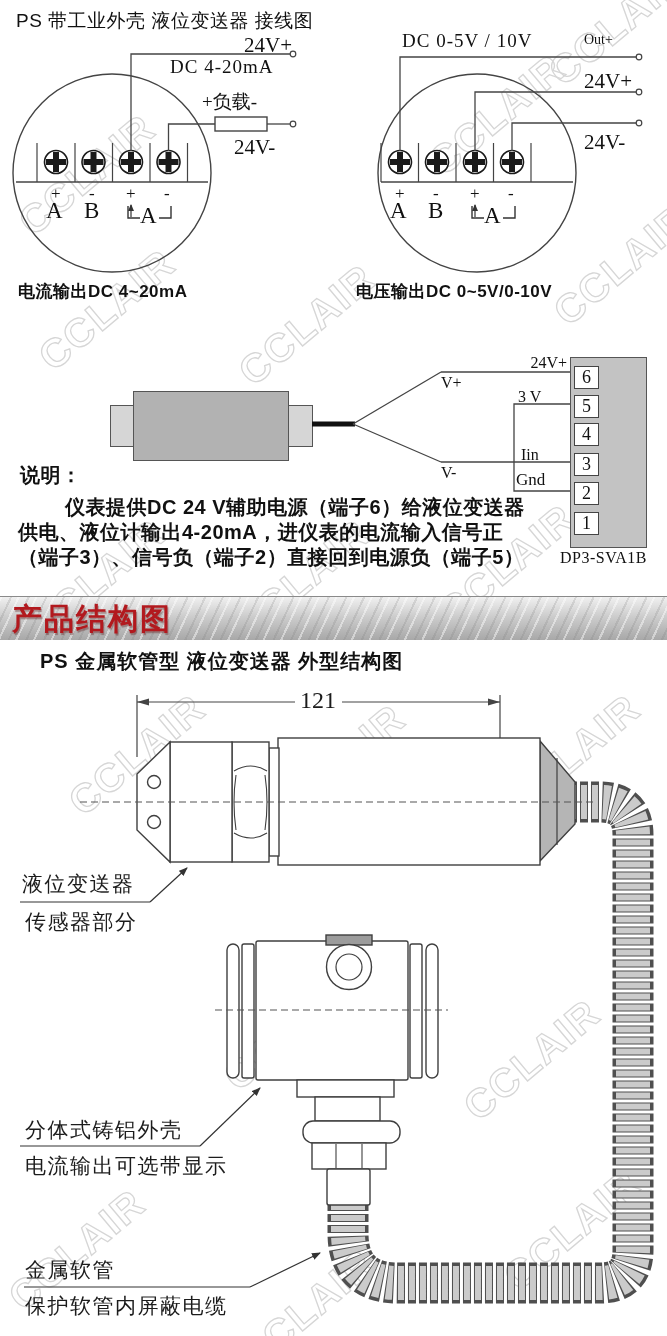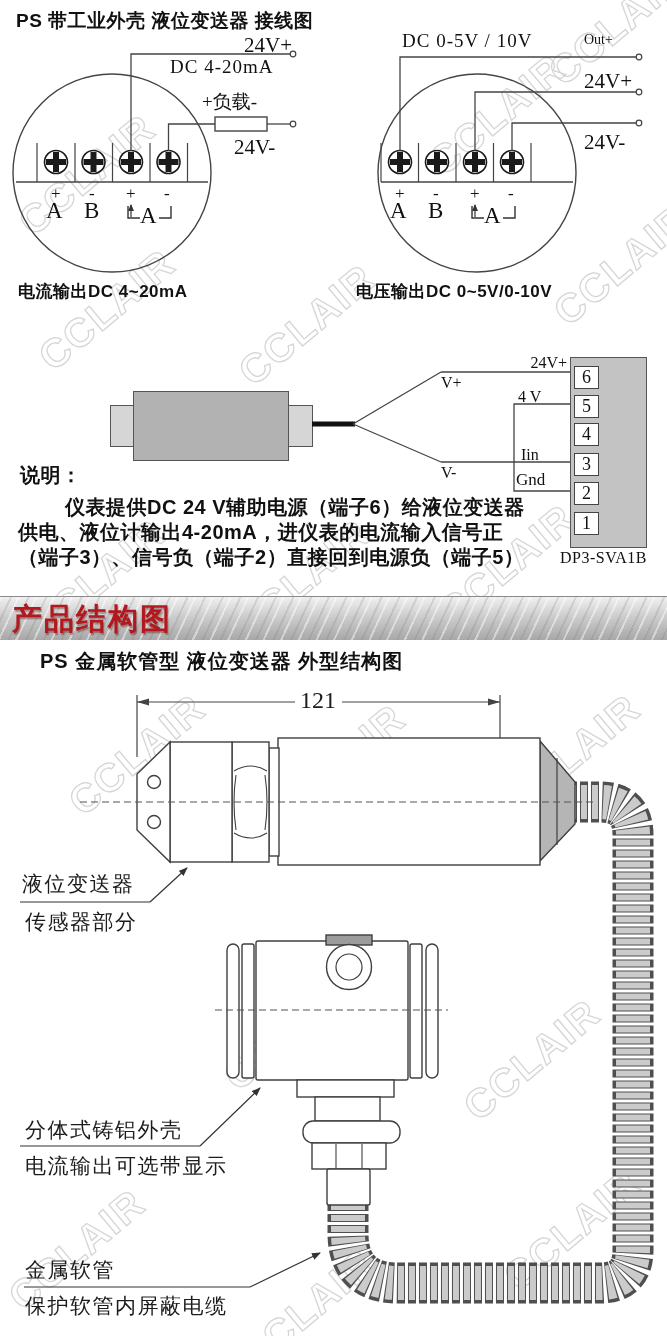--- a/index.html
+++ b/index.html
@@ -6,21 +6,21 @@
   html,body { background:#fff; }
   .page { position:relative; width:667px; height:1336px; background:#fff; overflow:hidden;
           font-family:"Liberation Sans","DejaVu Sans",sans-serif; color:#111; }
   .sf  { font-family:Liberation Serif, serif; }
   .wm  { position:absolute; font:bold 40px "Liberation Sans",sans-serif; letter-spacing:2px;
          color:transparent; -webkit-text-stroke:1.3px #d6d6d6; transform:rotate(-40deg);
          transform-origin:left top; pointer-events:none; white-space:nowrap; z-index:0; }
   svg.layer { position:absolute; left:0; z-index:2; }
   .txt { position:absolute; z-index:3; white-space:nowrap; line-height:1.15; }
   .cap { font-weight:bold; font-size:17px; letter-spacing:0.5px; }
-  .title { font-weight:bold; font-size:19px; letter-spacing:0.5px; }
+  .title { font-weight:normal; font-size:19px; letter-spacing:0.5px; }
   .note { font-weight:bold; font-size:20px; letter-spacing:0.5px; }
   .tlab { font-size:17px; }
   .alab { font-size:23px; }
   
   .cap-end { position:absolute; background:#d6d6d6; border:1px solid #555; z-index:2; }
   .tx-body { position:absolute; background:#b2b2b2; border:1px solid #555; z-index:2; }
   
   .tblock { position:absolute; left:570px; top:357px; width:77px; height:191px;
             background:#c3c3c3; border:1px solid #555; z-index:3; }
   .tsq { position:absolute; left:3px; width:25px; height:23px; background:#fff;
@@ -181,21 +181,21 @@
       <line x1="441" y1="372" x2="571" y2="372"></line>
       <line x1="353" y1="424" x2="441" y2="462"></line>
       <line x1="441" y1="462" x2="571" y2="462"></line>
       <polyline points="571,404 514,404 514,491 571,491"></polyline>
     </g>
   </svg>
 
   <div class="txt sf" style="left:441px;top:374px;font-size:16px">V+</div>
   <div class="txt sf" style="left:441px;top:464px;font-size:16px">V-</div>
   <div class="txt sf" style="left:505px;top:354px;width:62px;text-align:right;font-size:16px">24V+</div>
-  <div class="txt sf" style="left:518px;top:388px;font-size:16px">4 V</div>
+  <div class="txt sf" style="left:518px;top:388px;font-size:16px">3 V</div>
   <div class="txt sf" style="left:521px;top:446px;font-size:16px">Iin</div>
   <div class="txt sf" style="left:516px;top:470px;font-size:17px">Gnd</div>
 
   <div class="tblock">
     <div class="tsq" style="top:8px">6</div>
     <div class="tsq" style="top:37px">5</div>
     <div class="tsq" style="top:65px">4</div>
     <div class="tsq" style="top:95px">3</div>
     <div class="tsq" style="top:124px">2</div>
     <div class="tsq" style="top:154px">1</div>

